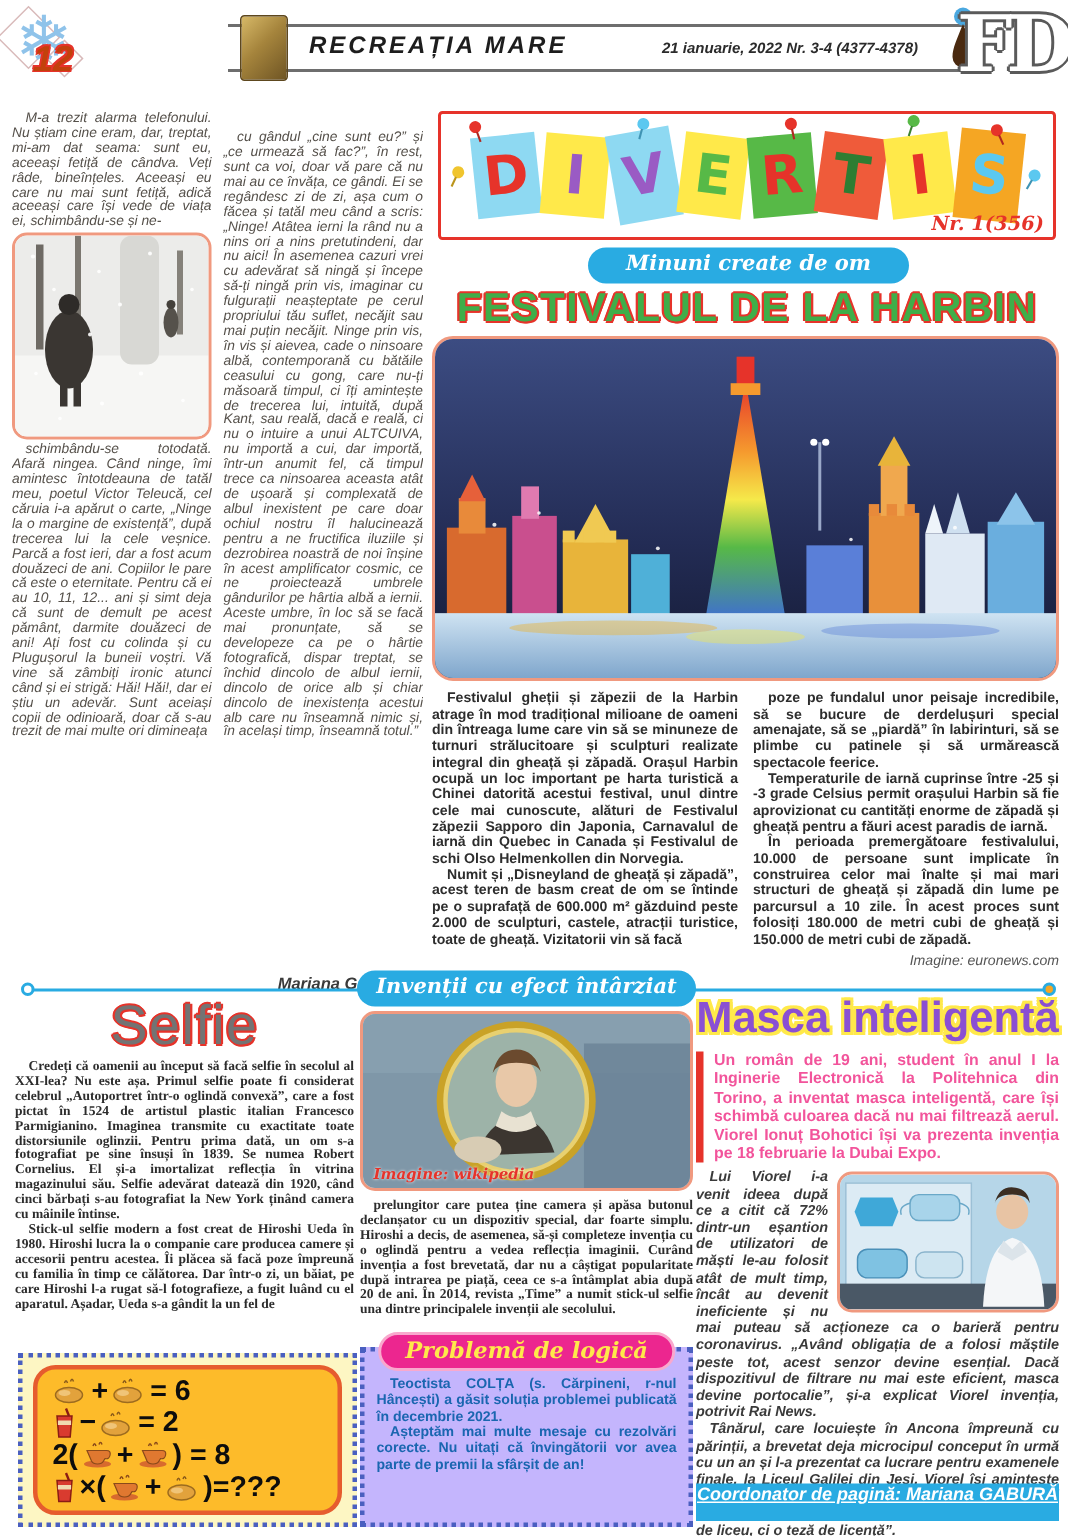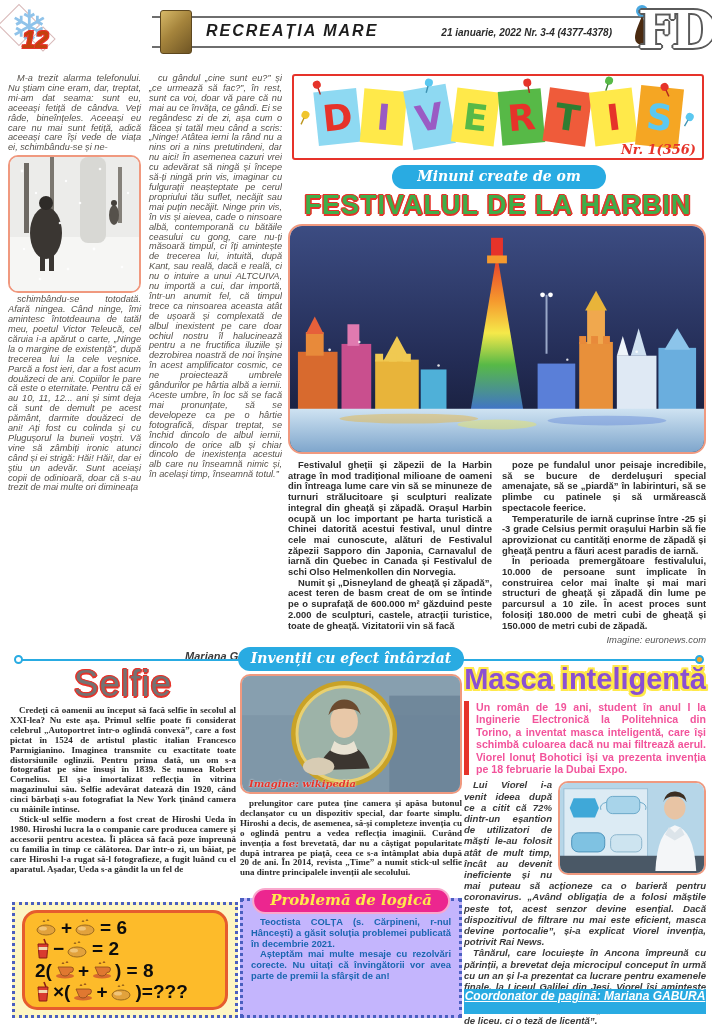--- a/index.html
+++ b/index.html
@@ -30,21 +30,21 @@
     font-family:"DejaVu Serif", serif; font-style:italic; font-weight:bold; font-size:15px; padding:3px 0 5px; }
   .justify { text-align:justify; }
   .photo-frame { border:2px solid #f0997f; border-radius:10px; overflow:hidden; }
 
   
   .ninsoare { position:absolute; left:8px; top:70px; width:274px; height:592px; overflow:hidden; }
   .nin-kicker { width:192px; margin:0 auto; }
   .nin-band { margin-top:5px; background:#fcf0a4; text-align:center; padding:0 0 4px; }
   .nin-title { font-size:40px; font-weight:bold; color:#2aa9e0; letter-spacing:3px; line-height:44px;
     text-shadow:-2px -2px 0 #fff,2px -2px 0 #fff,-2px 2px 0 #fff,2px 2px 0 #fff,-2px 0 0 #fff,2px 0 0 #fff,0 -2px 0 #fff,0 2px 0 #fff,3px 4px 3px rgba(0,0,0,.35); }
-  .nin-cols { display:flex; gap:8px; margin-top:4px; }
+  .nin-cols { display:flex; gap:8px; margin-top:4px;align-items:flex-end; }
   .nin-col { width:133px; font-style:italic; color:#55504a; font-size:9.2px; line-height:9.9px; }
   .nin-col p { text-indent:9px; }
   .snow-img { width:100%; height:138px; margin:2px 0; }
   .byline { position:absolute; right:4px; bottom:0px; background:#fff; padding-left:6px;
     font-weight:bold; font-style:italic; font-size:11px; color:#3a3a3a; }
 
   
   .divertis-box { position:absolute; left:292px; top:74px; width:412px; height:86px; border:2px solid #e6332a; border-radius:3px; background:#fff; }
   .tiles { display:flex; gap:3px; justify-content:center; align-items:center; height:100%; }
   .tile { width:43px; height:54px; display:flex; align-items:center; justify-content:center;

